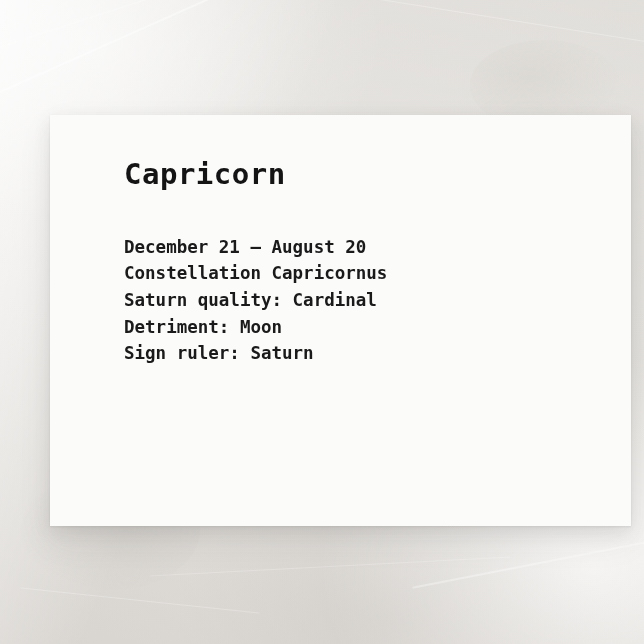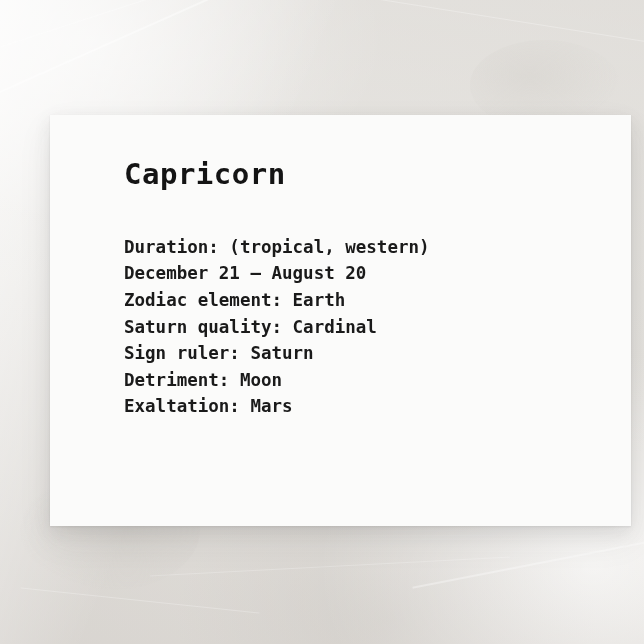--- a/index.html
+++ b/index.html
@@ -110,23 +110,21 @@
   <div class="vein v4"></div>
   <div class="vein v5"></div>
   <div class="vein v6"></div>
   <div class="vein d1"></div>
   <div class="vein d2"></div>
 
   <div id="postcard">
     <div id="card-inner">
       <h1 class="card-title">Capricorn</h1>
       <ul class="detail-list">
-        <li>Duration: (tropical, western)</li>
         <li>December 21 — August 20</li>
-        <li>Zodiac element: Earth</li>
+        <li>Constellation Capricornus</li>
         <li>Saturn quality: Cardinal</li>
+        <li>Detriment: Moon</li>
         <li>Sign ruler: Saturn</li>
-        <li>Detriment: Moon</li>
-        <li>Exaltation: Mars</li>
       </ul>
     </div>
   </div>
 </div>
 
 </body></html>

